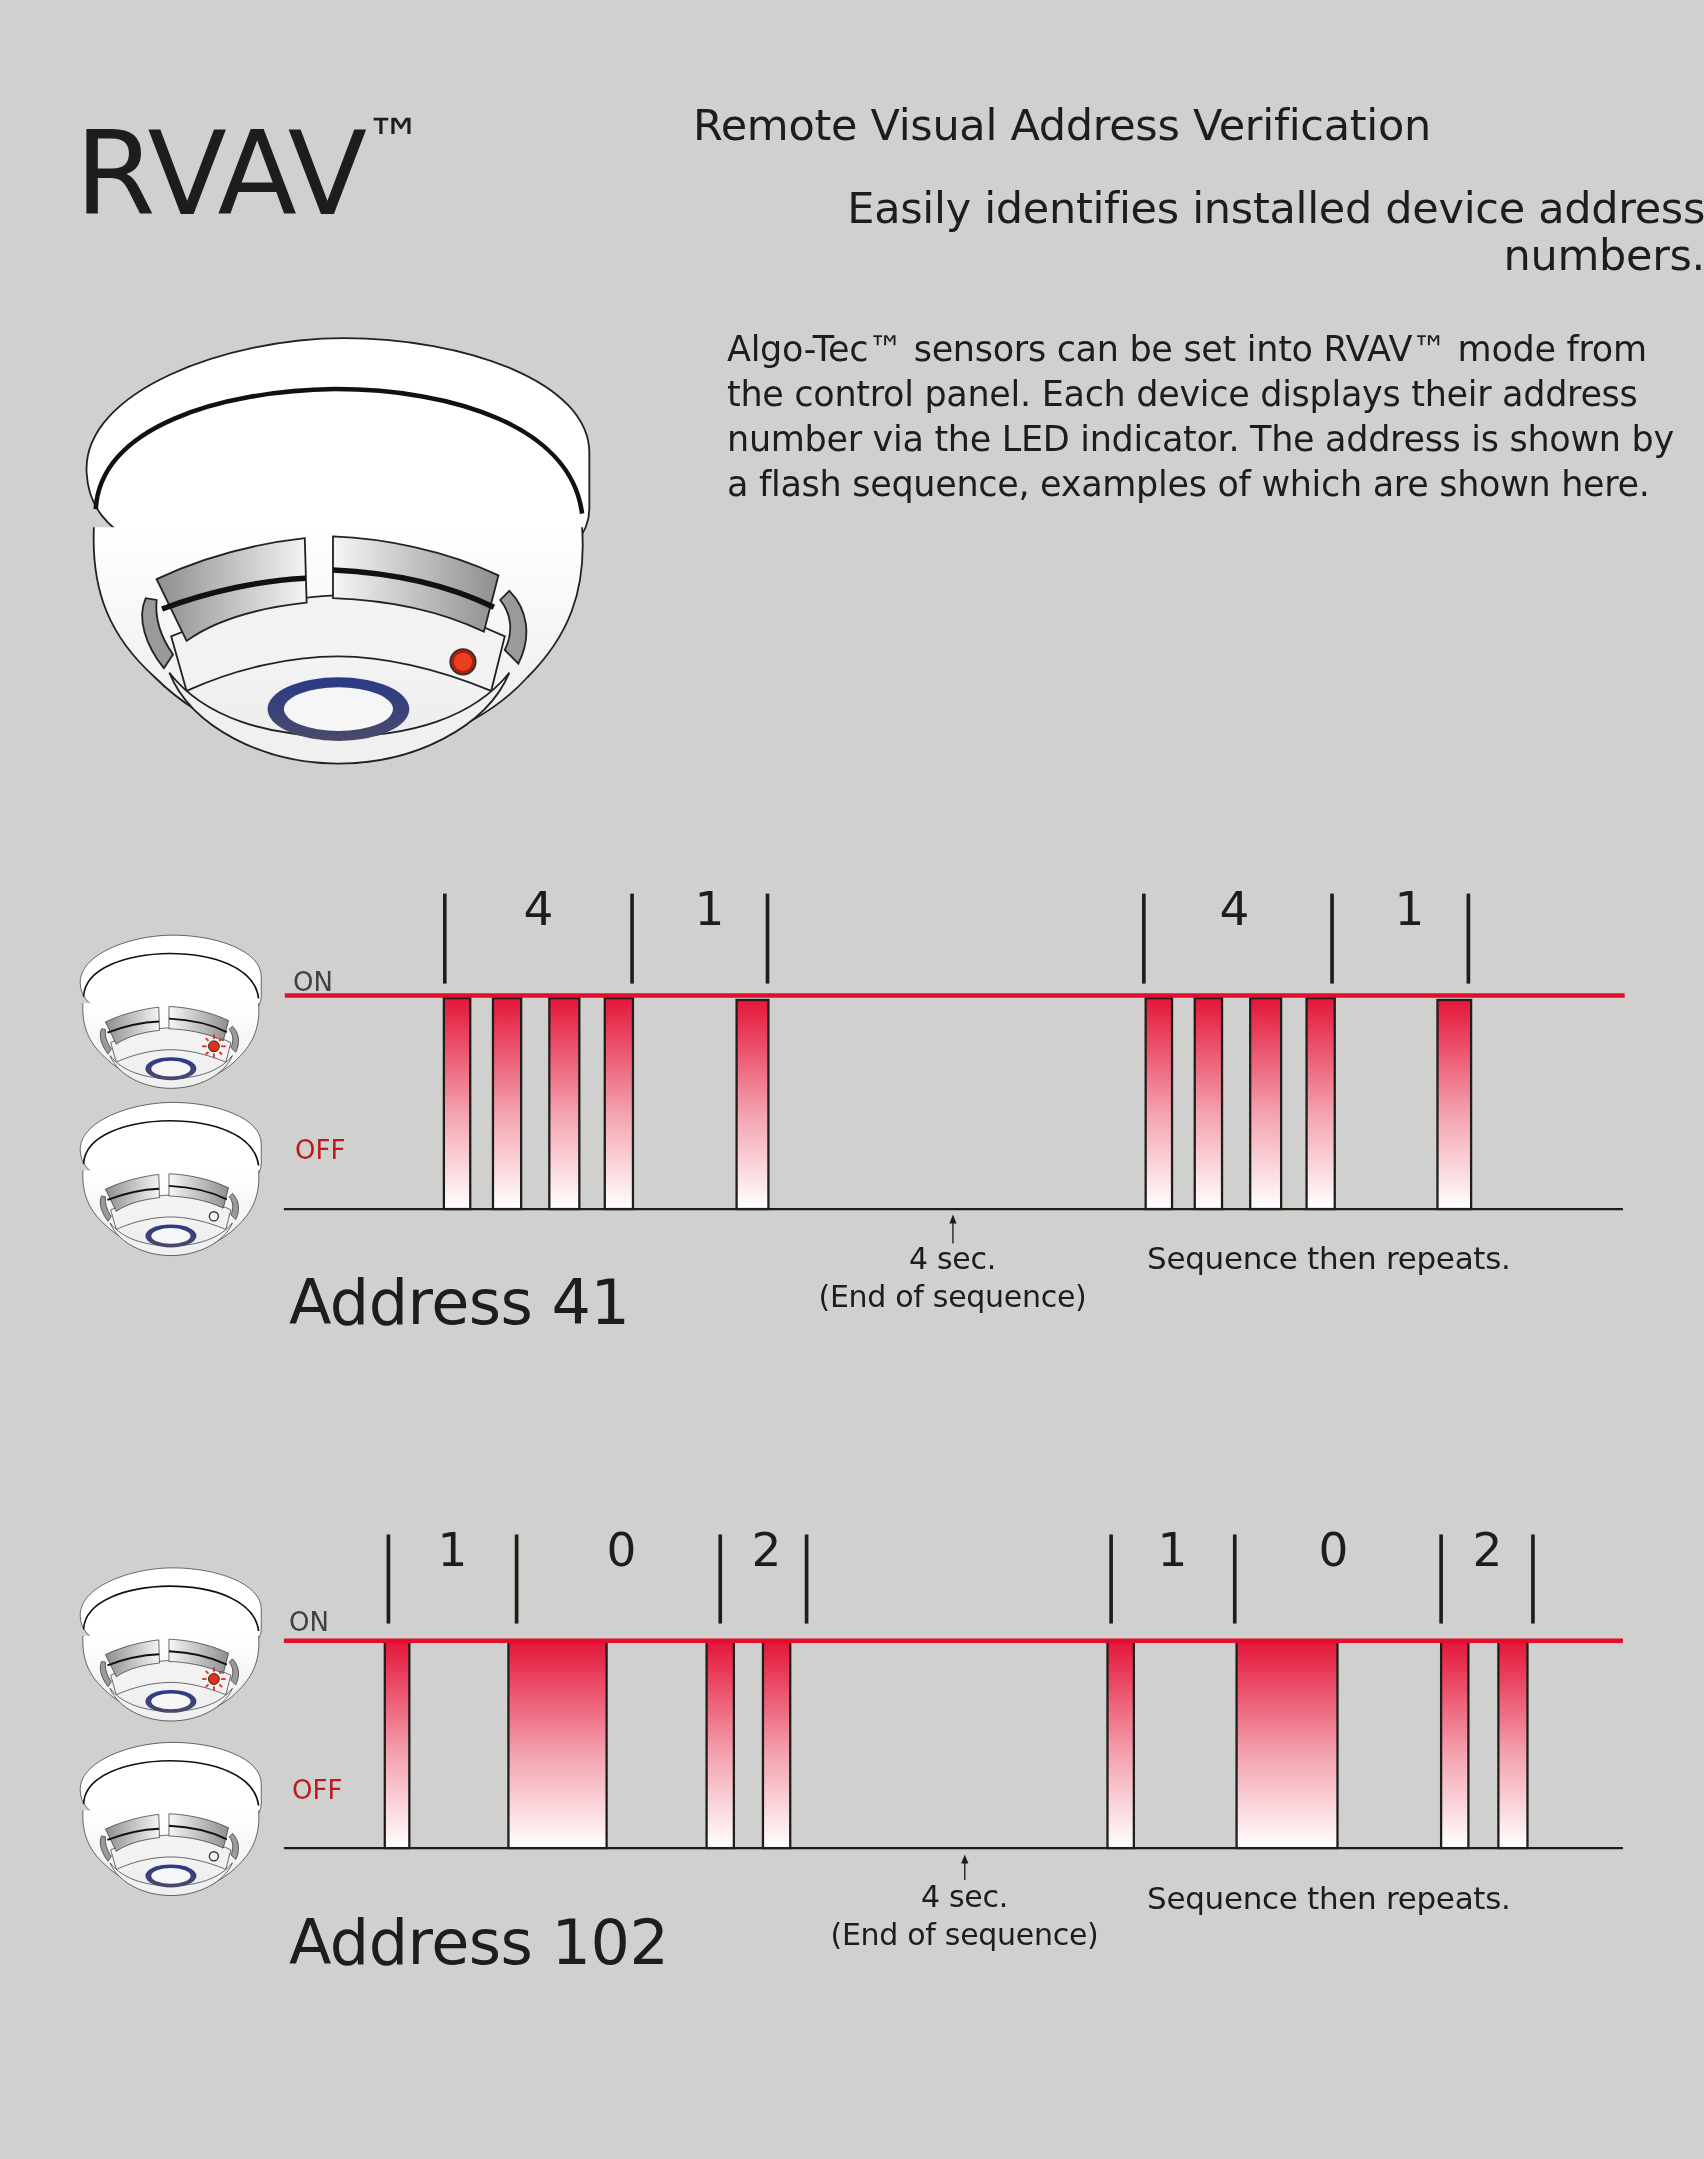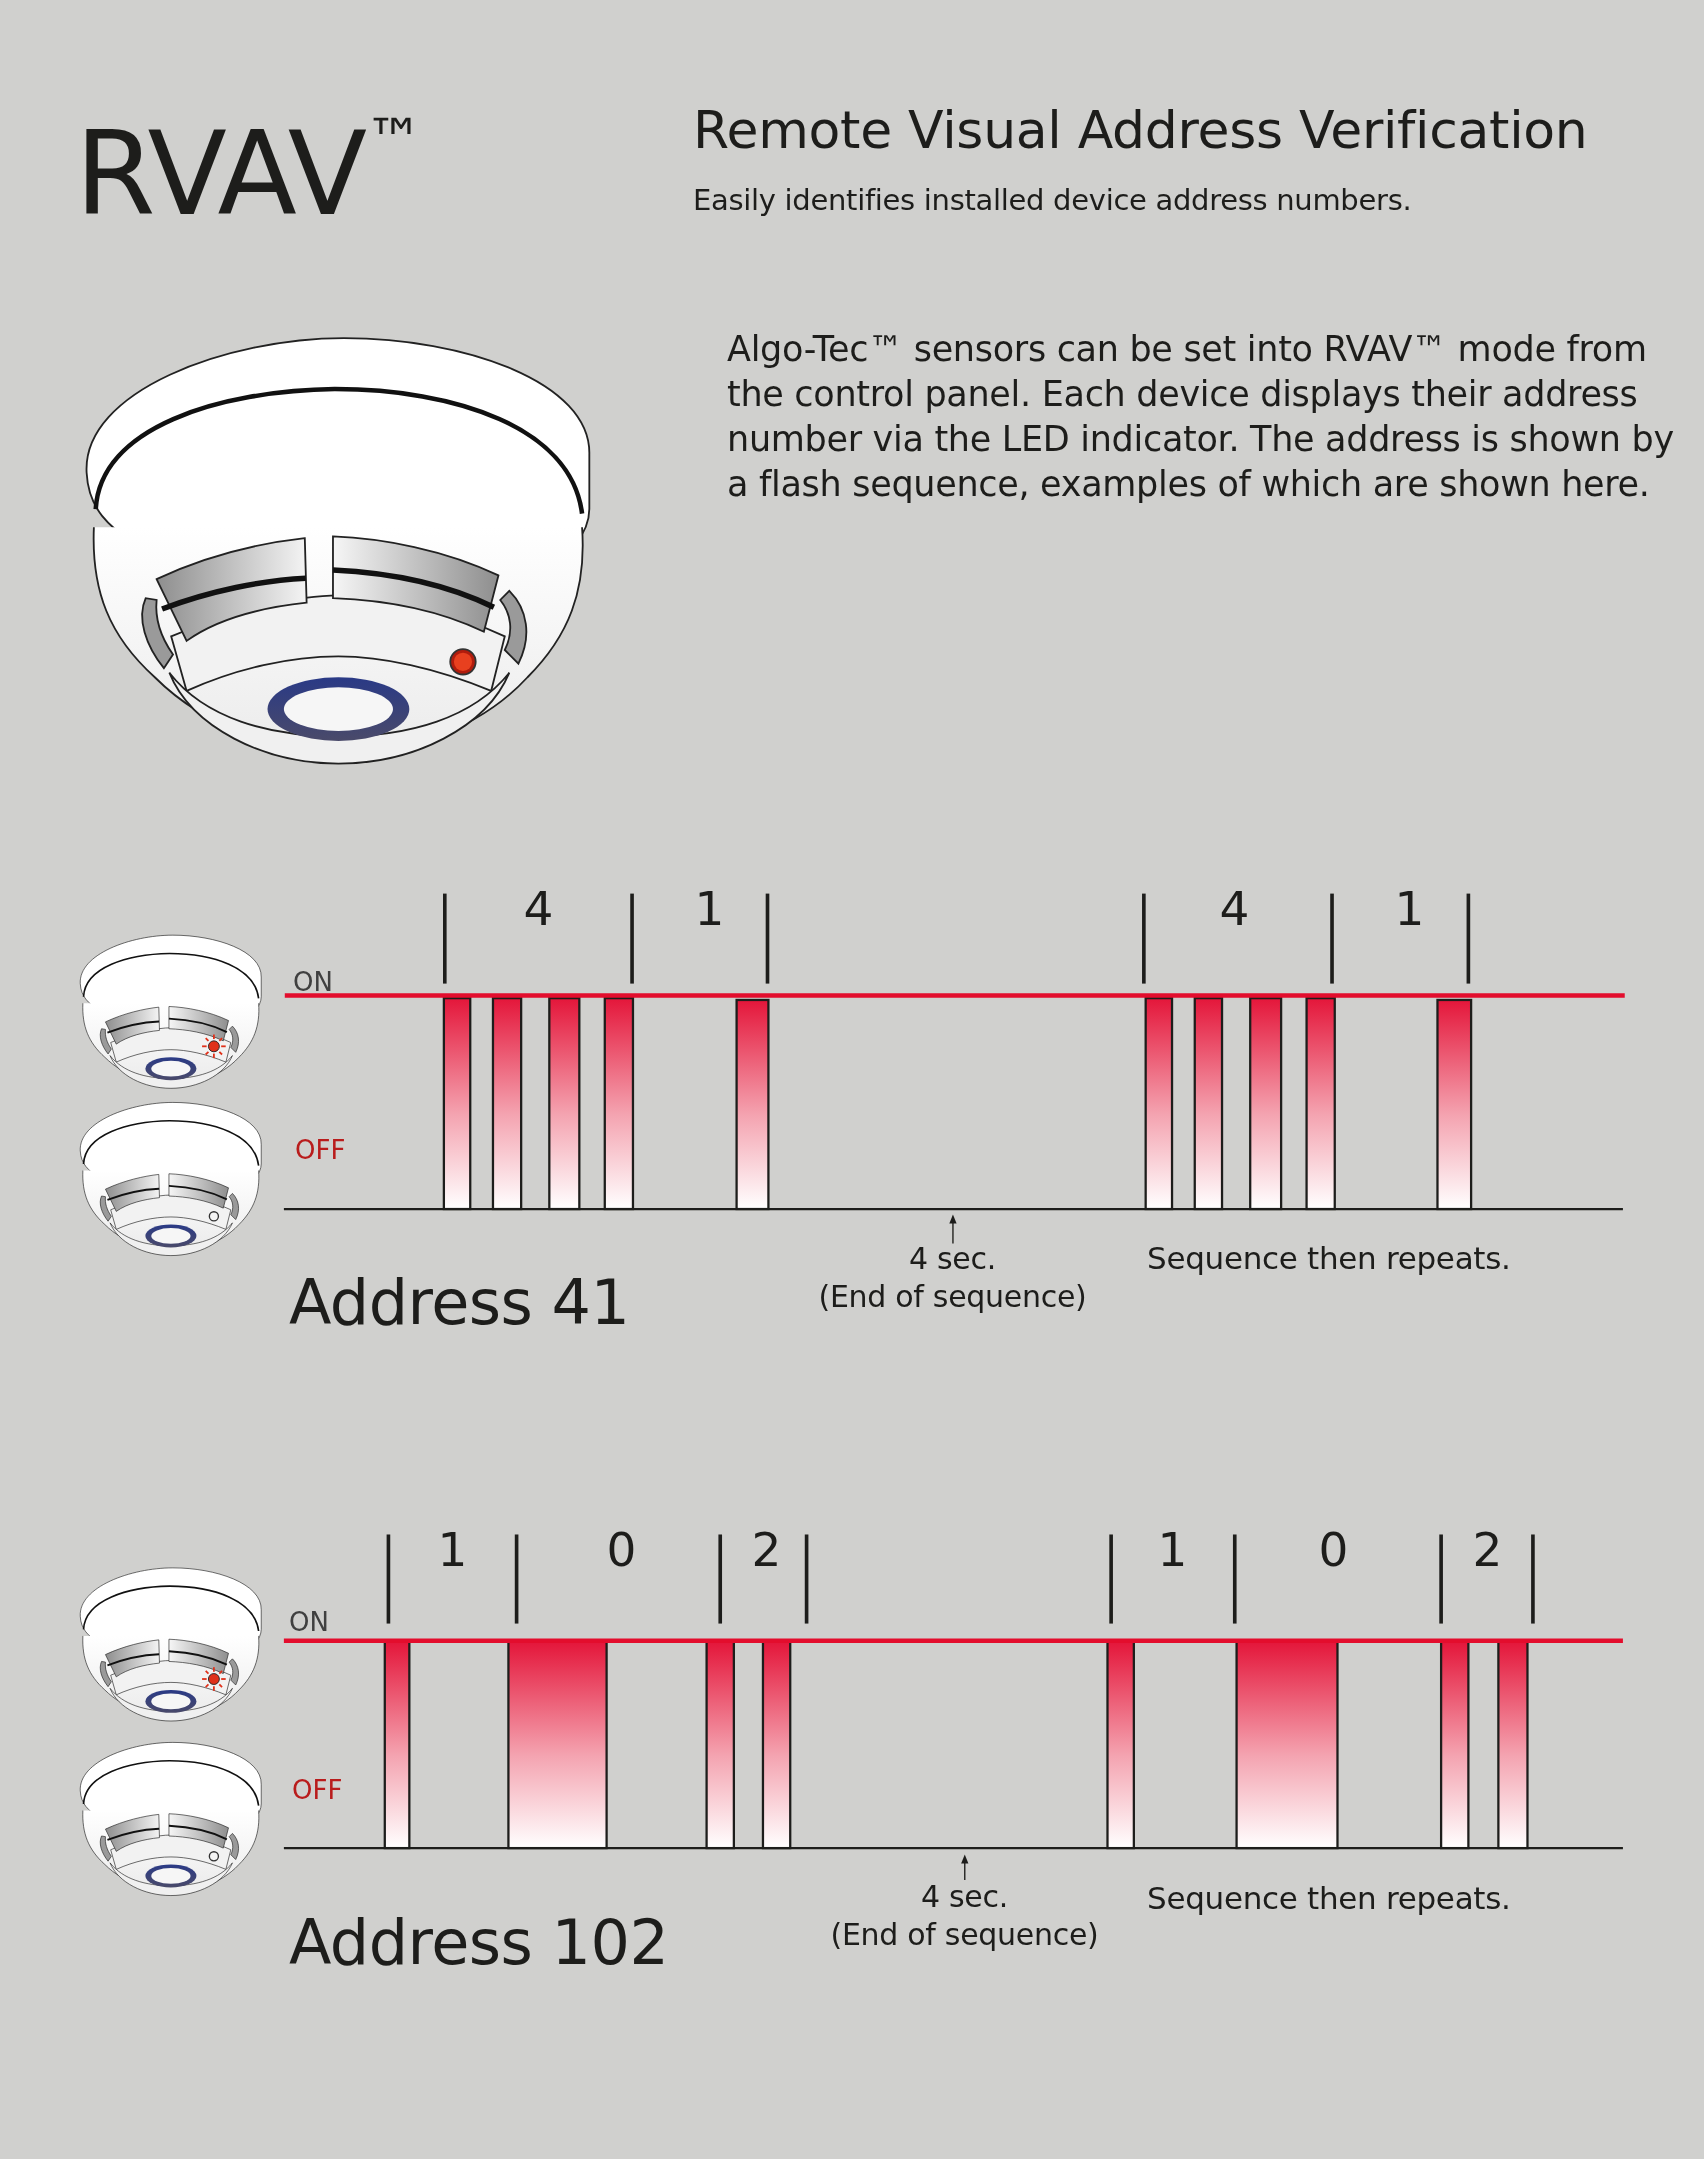--- a/index.html
+++ b/index.html
@@ -3,22 +3,22 @@
 <meta charset="utf-8">
 <style>
   html, body { margin:0; padding:0; }
   body {
     width:1705px; height:2159px; background:#d0d0ce; position:relative; overflow:hidden;
     font-family:"DejaVu Sans","Liberation Sans",sans-serif; color:#1d1d1b;
   }
   .abs { position:absolute; }
   .title-main { left:75px; top:116px; font-size:116px; line-height:1; letter-spacing:-1.8px; font-weight:400; }
   .title-main sup { font-size:58px; vertical-align:top; position:relative; top:-5.5px; letter-spacing:-3.6px; }
-  .subtitle { left:693px; top:102px; font-size:52px; line-height:1.1; letter-spacing:-0.3px; }
-  .tagline { left:693px; top:185px; font-size:29px; line-height:1.1; letter-spacing:-0.3px; }
+  .subtitle { left:693px; top:102px; font-size:43px; line-height:1.1; letter-spacing:-0.3px; }
+  .tagline { left:659px; top:185px; font-size:43px; line-height:1.1; letter-spacing:-0.3px;text-align:right; }
   .body-text { left:727px; top:327px; width:973px; font-size:35px; line-height:45px; letter-spacing:-0.3px; }
   .timeline-label { font-size:30px; line-height:38px; text-align:center; letter-spacing:-0.3px; }
   .repeat-label { font-size:31px; letter-spacing:-0.3px; }
   .address-label { font-size:62px; letter-spacing:-0.5px; }
   .digit { font-size:47px; text-align:center; line-height:1; }
   .state-on { font-size:26px; color:#404040; }
   .state-off { font-size:26px; color:#b91c1c; }
   svg { position:absolute; left:0; top:0; }
 </style>
 </head>

